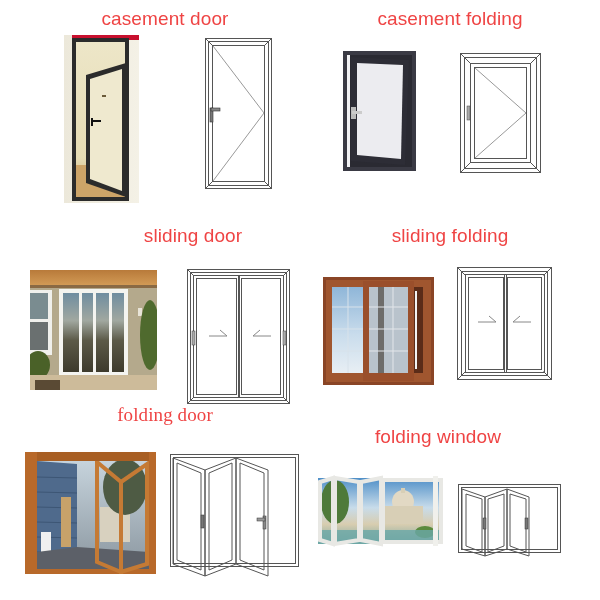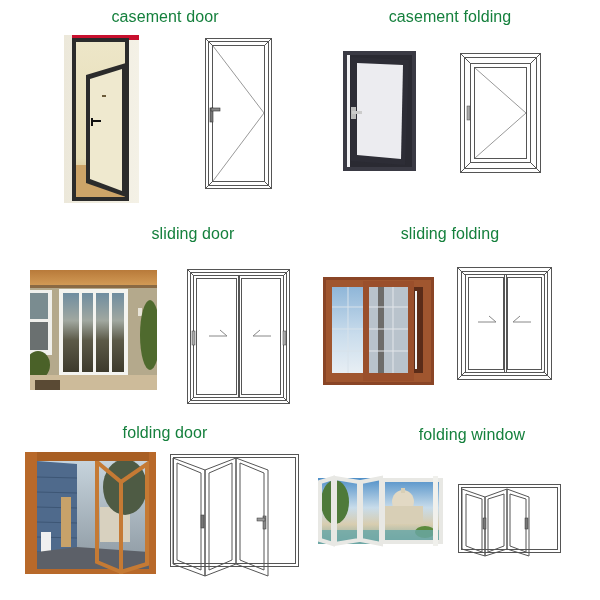--- a/index.html
+++ b/index.html
@@ -1,31 +1,31 @@
 <!DOCTYPE html>
 <html><head>
 <meta charset="utf-8">
 <style>
   html, body { margin: 0; padding: 0; background: #ffffff; }
   body { width: 600px; height: 600px; position: relative; overflow: hidden;
          font-family: "Liberation Sans", "DejaVu Sans", sans-serif; }
-  .title { position: absolute; font-size: 16px; color: #15803d; white-space: nowrap;
+  .title { position: absolute; font-size: 19px; color: #ef4444; white-space: nowrap;
            transform: translateX(-50%); letter-spacing: 0.1px; }
   .fig { position: absolute; }
   svg { display: block; }
 </style>
 </head>
 <body>
 
 <div class="title" style="left:165px; top:8px;">casement door</div>
 <div class="title" style="left:450px; top:8px;">casement folding</div>
 <div class="title" style="left:165px; top:225px;margin-left:28px;">sliding door</div>
 <div class="title" style="left:450px; top:225px;">sliding folding</div>
-<div class="title" style="left:165px; top:424px;">folding door</div>
-<div class="title" style="left:472px; top:426px;">folding window</div>
+<div class="title" style="left:165px; top:404px;font-family:Liberation Serif, serif;">folding door</div>
+<div class="title" style="left:438px; top:426px;">folding window</div>
 
 <div class="fig" style="left:64px; top:35px;" title="aluminum casement door photo">
   <svg width="75" height="168" viewBox="0 0 75 168">
     <defs>
       <linearGradient id="cdWall" x1="0" x2="1">
           <stop offset="0" stop-color="#ece8da"></stop>
           <stop offset="1" stop-color="#f4f1e6"></stop>
         </linearGradient>
       <linearGradient id="cdGlass" x1="0" x2="0" y1="0" y2="1">
           <stop offset="0" stop-color="#ede6c8"></stop>

